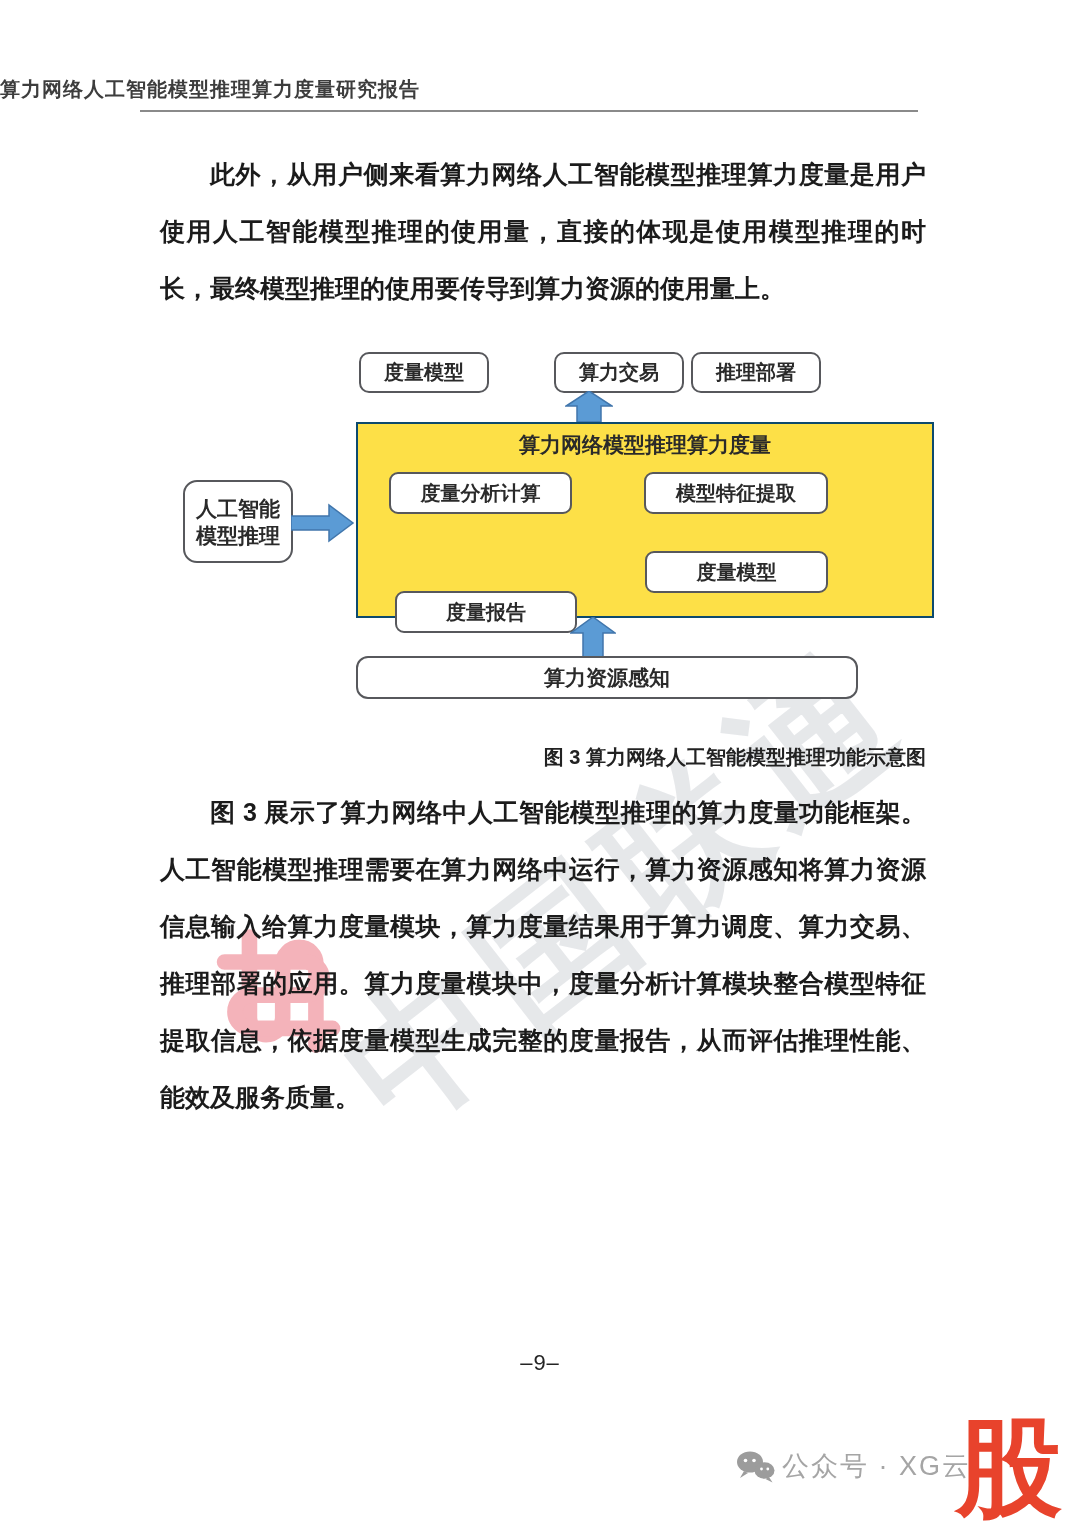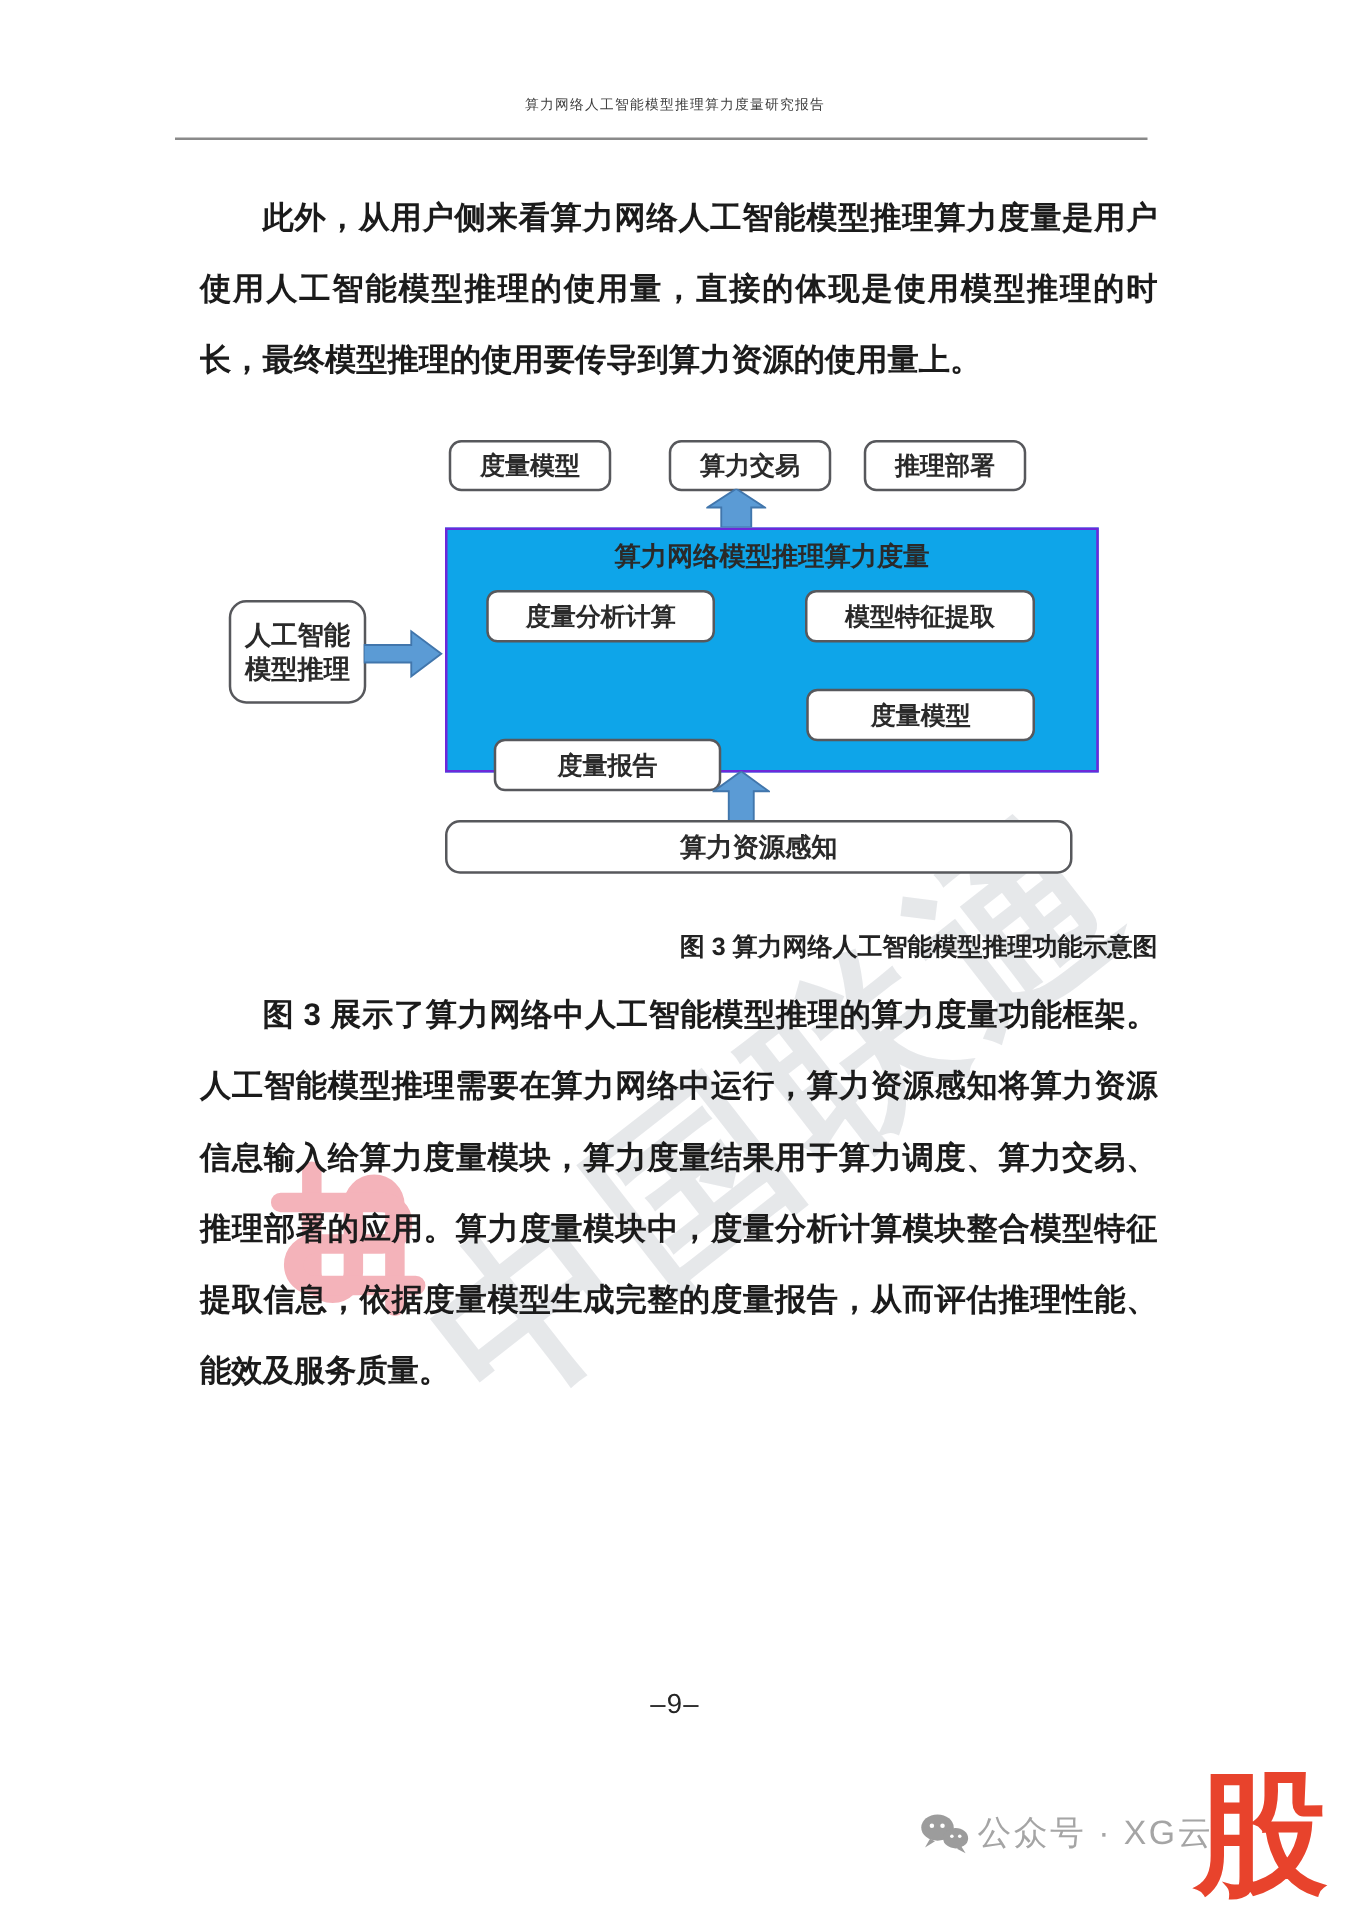--- a/index.html
+++ b/index.html
@@ -8,21 +8,21 @@
     width:1080px;height:1526px;
     background:#ffffff;
     font-family:"Liberation Sans","DejaVu Sans",sans-serif;
     overflow:hidden;
     color:#1b1b1b;
   }
 
   
   .header-title{
     position:absolute;left:0;top:76px;width:1080px;
-    text-align:center;font-size:11px;font-weight:400;color:#3d3d3d;
+    text-align:left;font-size:20px;font-weight:700;color:#3d3d3d;
     letter-spacing:1px;z-index:2;
   }
   .header-divider{
     position:absolute;left:140px;top:110px;width:778px;height:2px;
     background:#8a8a8a;z-index:2;
   }
 
   
   .para{
     position:absolute;left:160px;width:766px;
@@ -35,25 +35,25 @@
 
   
   .dbox{
     position:absolute;display:flex;align-items:center;justify-content:center;
     border:2px solid #57585c;border-radius:10px;background:#ffffff;
     font-size:20px;font-weight:600;color:#2a2a2a;z-index:2;box-sizing:border-box;
     text-align:center;
   }
   .top-box{width:130px;height:41px;top:352px;}
   .top-box-1{left:359px;}
-  .top-box-2{left:535px;}
+  .top-box-2{left:554px;}
   .top-box-3{left:691px;}
   .big-box{
-    position:absolute;left:356px;top:422px;width:523px;height:196px;
-    border:2px solid #6d28d9;background:#0ea5e9;z-index:1;box-sizing:border-box;
+    position:absolute;left:356px;top:422px;width:578px;height:196px;
+    border:2px solid #0c4a6e;background:#fde047;z-index:1;box-sizing:border-box;
   }
   .big-box-title{
     position:absolute;left:0;top:7px;width:100%;text-align:center;
     font-size:21px;font-weight:600;color:#2a2a2a;
   }
   .module-box{border-radius:9px;}
   .module-1{left:31px;top:48px;width:183px;height:42px;}
   .module-2{left:286px;top:48px;width:184px;height:42px;}
   .module-3{left:37px;top:127px;width:182px;height:42px;margin-top:40px;}
   .module-4{left:287px;top:127px;width:183px;height:42px;}

